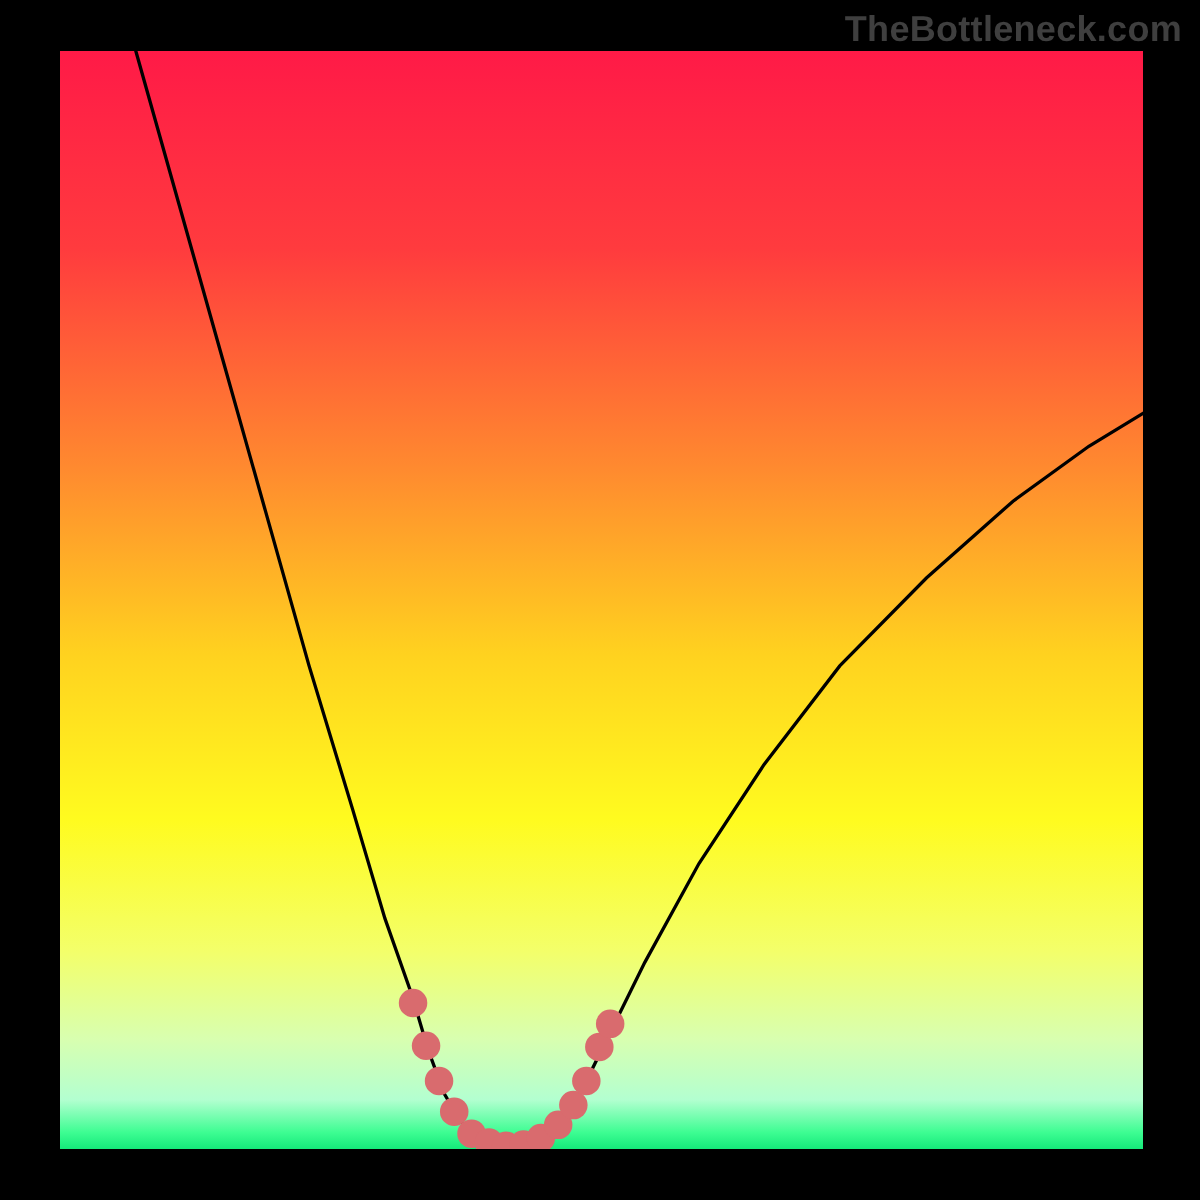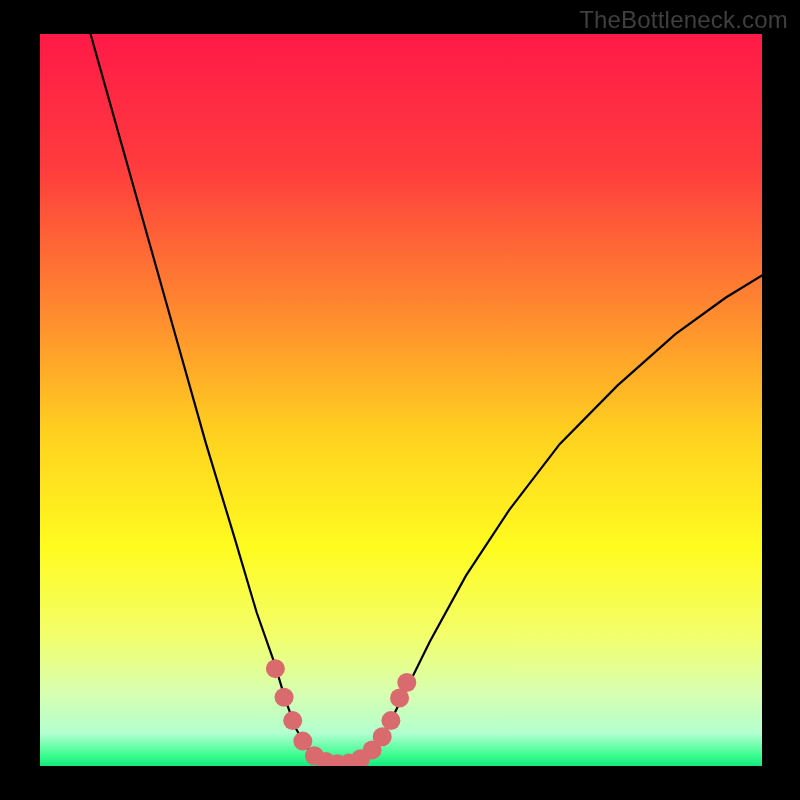--- a/index.html
+++ b/index.html
@@ -25,21 +25,21 @@
     top: 34px;
     width: 722px;
     height: 732px;
   }
   .watermark {
     position: absolute;
     top: 6px;
     right: 12px;
     color: #3f3f3f;
     font-size: 24px;
-    font-weight: 400;
+    font-weight: 700;
     letter-spacing: 0.2px;
   }
   svg {
     position: absolute;
     left: 0;
     top: 0;
     width: 100%;
     height: 100%;
   }
 </style>

